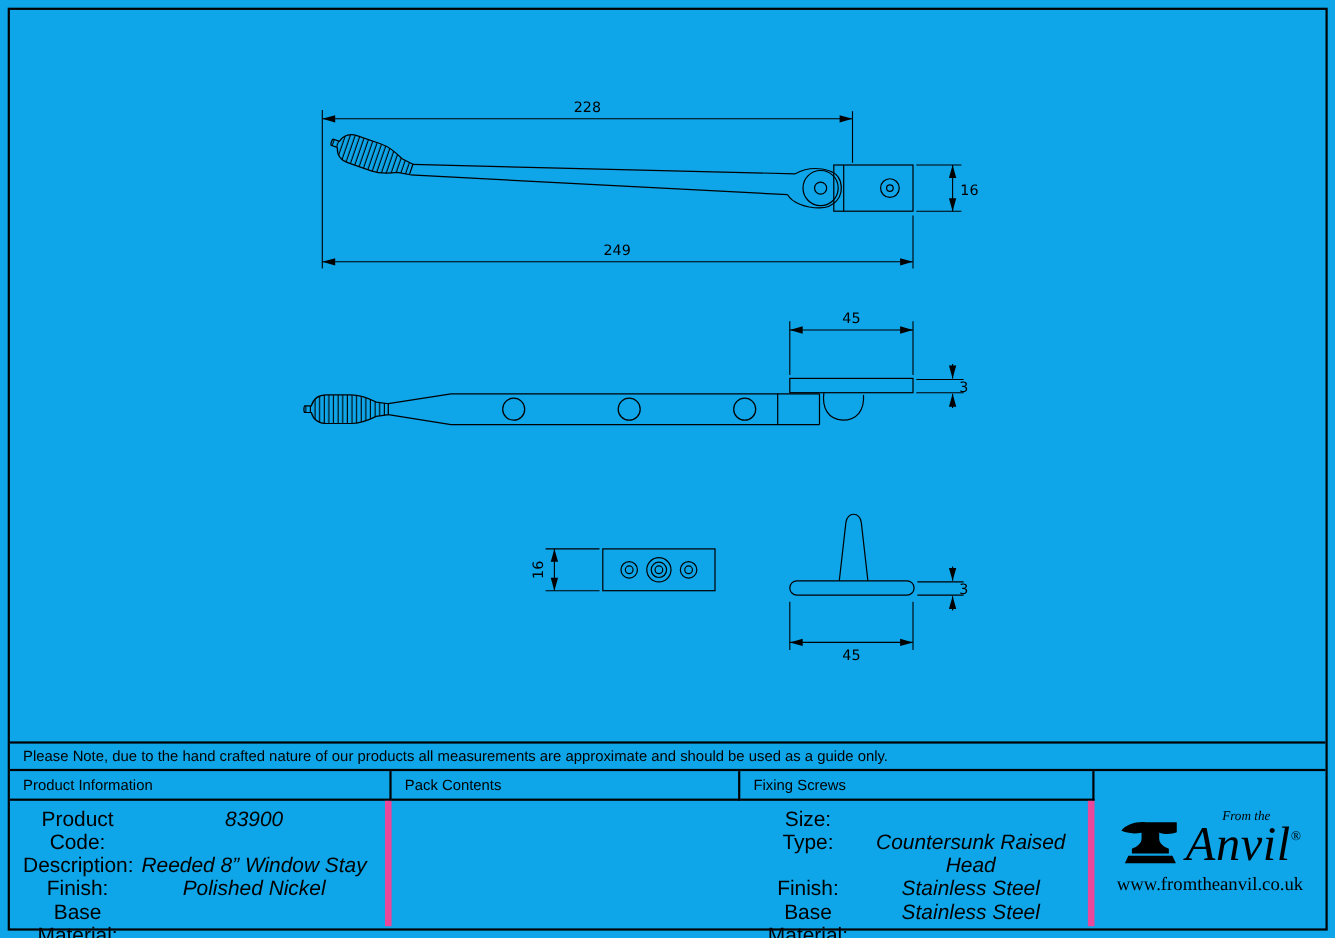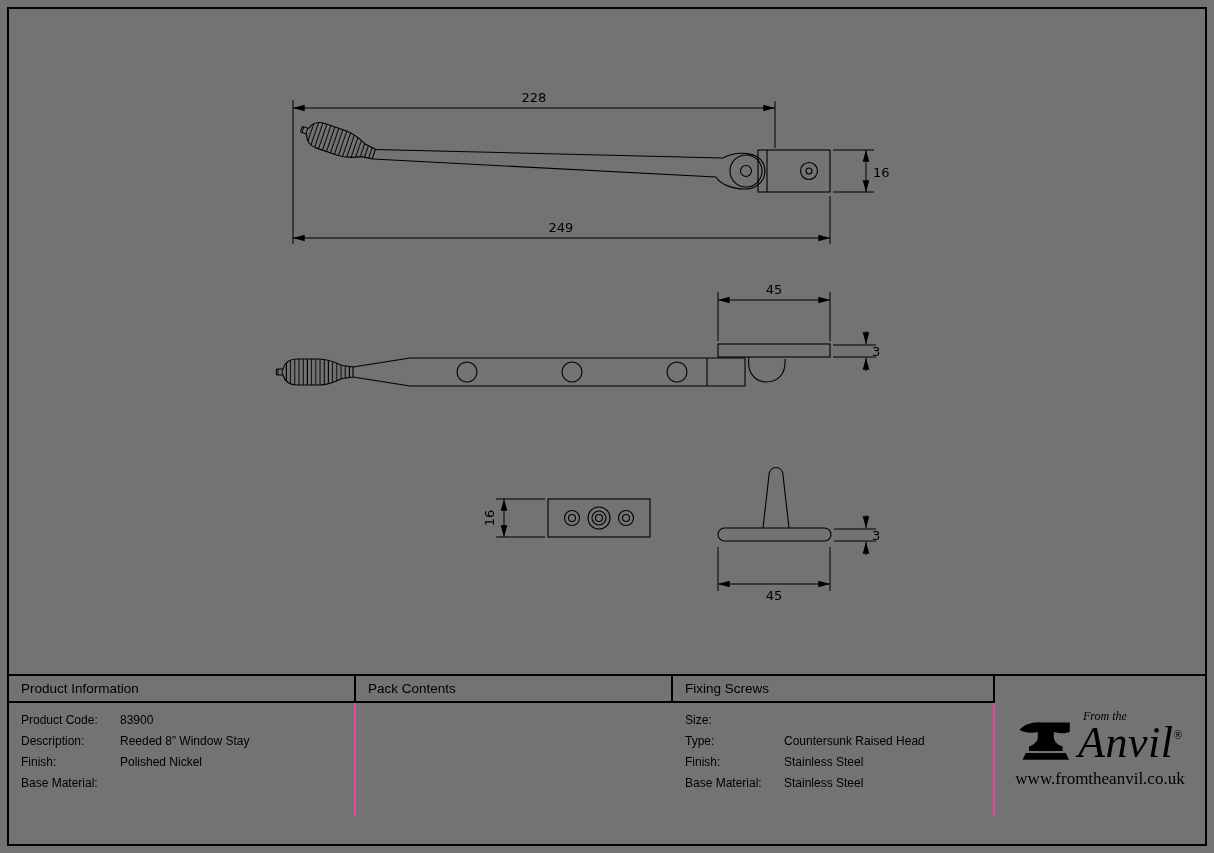--- a/index.html
+++ b/index.html
@@ -2,54 +2,55 @@
 <html><head>
 <meta charset="utf-8">
 <title>Reeded 8" Window Stay</title>
 <style>
   * { margin:0; padding:0; box-sizing:border-box; }
   html,body { background:#fff; }
   body {
     width:1214px; height:853px; position:relative; overflow:hidden;
     font-family:"Liberation Sans", sans-serif; color:#000;
   }
-  .page { position:absolute; inset:0; background:#737373; }
+  .page { position:absolute; inset:0; background:#0ea5e9; }
   .frame {
     position:absolute; left:7px; top:7px; width:1200px; height:839px;
     border:2px solid #000; pointer-events:none;
   }
   svg.drawing { position:absolute; left:0; top:0; }
 
   .info-section {
     position:absolute; left:9px; top:674px; width:1196px; height:170px;
     border-top:2px solid #000; display:flex; flex-direction:column;
   }
   .note-row {
     height:25px; border-bottom:2px solid #000;
     display:flex; align-items:center; padding-left:12px;
     font-size:13.5px;
   }
   .info-table {
     display:grid;
     grid-template-columns:347px 317px 322px 210px;
     grid-template-rows:27px 114px;
+    text-align:center;
   }
   .th {
     border-right:2px solid #000; border-bottom:2px solid #000;
     display:flex; align-items:center; padding-left:12px; font-size:13.5px;
   }
   .td {
-    border-right:2px solid #ec4899;
-    padding:7px 8px 0 12px; font-size:12px; line-height:21px;
+    border-right:6px solid #ec4899;
+    padding:7px 8px 0 12px; font-size:19px; line-height:21px;
   }
   .c1 { grid-column:1; } .c2 { grid-column:2; } .c3 { grid-column:3; }
   .r1 { grid-row:1; } .r2 { grid-row:2; }
   .spec-row { display:flex; }
   .spec-label { width:99px; flex:none; }
-  .spec-value { flex:1; }
+  .spec-value { flex:1;font-style:italic; }
 
   .logo-cell {
     grid-column:4; grid-row:1 / 3;
     display:flex; flex-direction:column; align-items:center; justify-content:center;
     padding-top:6px;
   }
   .logo-main { display:flex; align-items:flex-end; gap:5px;font-style:italic; }
   .logo-text { display:flex; flex-direction:column; line-height:1; }
   .from-the { font-family:"Liberation Serif", serif; font-size:12px; margin-left:5px; margin-bottom:1px; }
   .anvil-name { font-family:"Liberation Serif", serif; font-size:44px; letter-spacing:0.5px; line-height:0.9; }
@@ -156,20 +157,23 @@
       <text x="872" y="540" text-anchor="start" fill="#000" stroke="none">3</text>
 
       <line x1="718" y1="547" x2="718" y2="591"></line>
       <line x1="830" y1="547" x2="830" y2="591"></line>
       <line x1="718" y1="584" x2="830" y2="584" marker-start="url(#dimarrow)" marker-end="url(#dimarrow)"></line>
       <text x="774" y="600" text-anchor="middle" fill="#000" stroke="none">45</text>
     </g>
   </svg>
 
   <div class="info-section">
+    <div class="note-row">
+      <span>Please Note, due to the hand crafted nature of our products all measurements are approximate and should be used as a guide only.</span>
+    </div>
 
     <div class="info-table">
       <div class="th c1 r1">
         <span>Product Information</span>
       </div>
       <div class="th c2 r1">
         <span>Pack Contents</span>
       </div>
       <div class="th c3 r1">
         <span>Fixing Screws</span>

